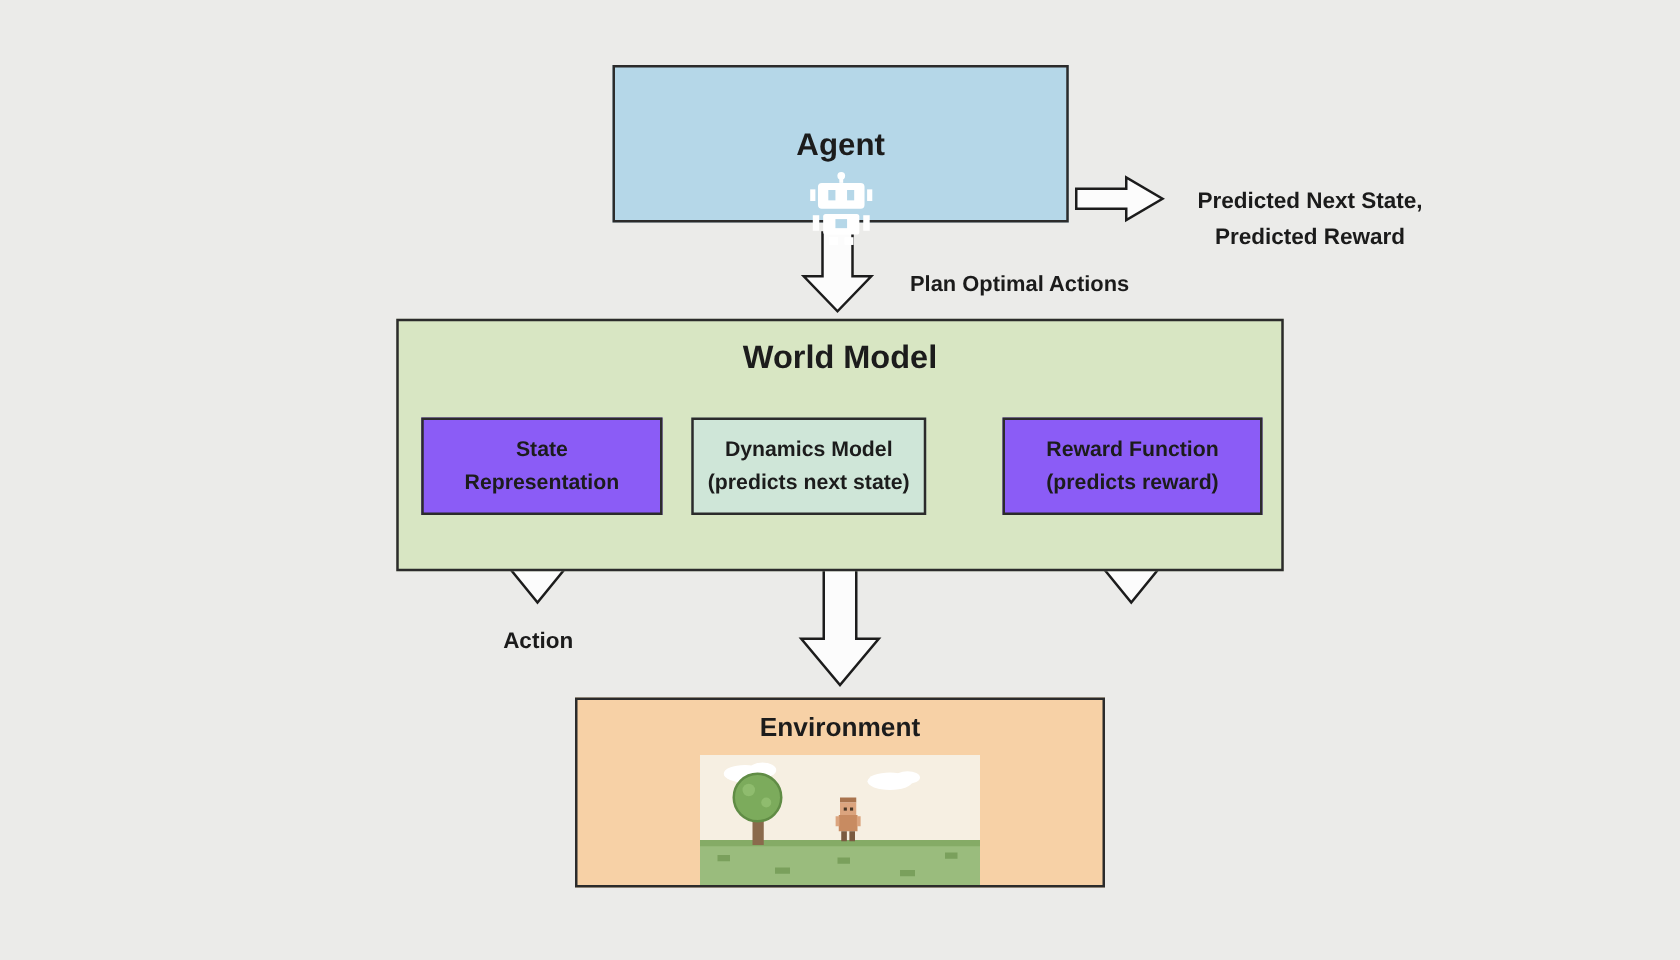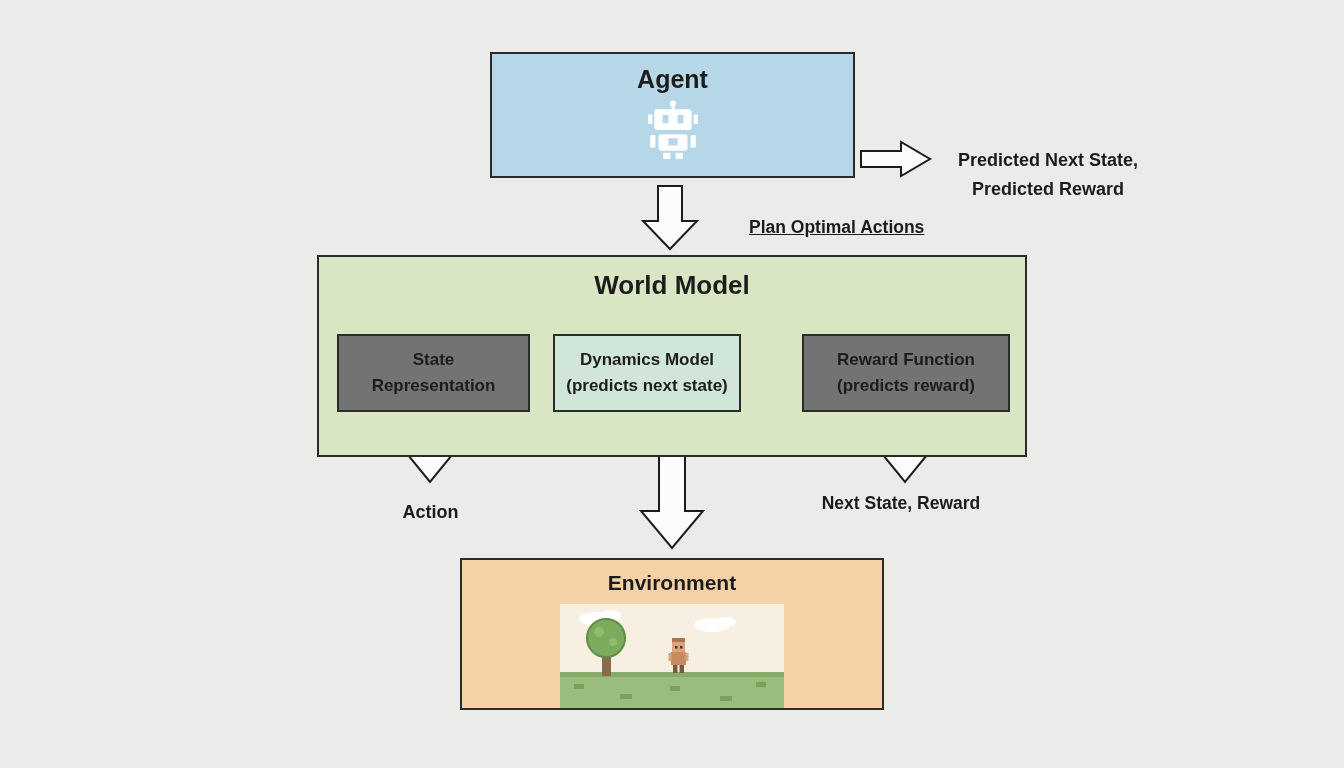--- a/index.html
+++ b/index.html
@@ -25,55 +25,55 @@
   }
   .box-title{
     text-align:center;
     font-weight:700;
     color:#1c1c1c;
   }
   .agent{
     left:490px;top:52px;width:365px;height:126px;
     background:#b5d7e8;
   }
-  .agent .box-title{padding-top:11px;font-size:25px;}
+  .agent .box-title{padding-top:11px;font-size:25px;margin-top:37px;}
   .robot{display:block;margin:6px auto 0 auto;}
   .worldmodel{
     left:317px;top:255px;width:710px;height:202px;
     background:#d8e6c3;
   }
   .worldmodel .box-title{padding-top:13px;font-size:26px;}
   .innerbox{
     position:absolute;
     border:2px solid #2b2b2b;
     box-sizing:border-box;
     display:flex;align-items:center;justify-content:center;
     text-align:center;
     font-weight:700;font-size:17px;line-height:1.55;
-    background:#737373;
+    background:#8b5cf6;
   }
   .innerbox.state{left:18px;top:77px;width:193px;height:78px;}
   .innerbox.dynamics{left:234px;top:77px;width:188px;height:78px;background:#cfe6d8;}
   .innerbox.reward{left:483px;top:77px;width:208px;height:78px;}
   .environment{
     left:460px;top:558px;width:424px;height:152px;
     background:#f7d1a6;
   }
   .environment .box-title{padding-top:11px;font-size:21px;}
   .scene{
     position:absolute;left:98px;top:44px;width:224px;height:104px;
   }
   .flabel{
     position:absolute;
     font-weight:700;
     color:#1b1b1b;
   }
   .pre{white-space:pre-line;}
   .lbl-predicted{left:938px;top:146px;width:220px;text-align:center;font-size:18px;line-height:1.62;}
-  .lbl-plan{left:749px;top:217px;font-size:17.5px;text-decoration:underline;}
+  .lbl-plan{left:728px;top:217px;font-size:17.5px;}
   .lbl-action{left:388px;top:502px;width:85px;text-align:center;font-size:18px;}
   .lbl-nextstate{left:795px;top:493px;width:212px;text-align:center;font-size:17.5px;}
 </style>
 </head>
 <body>
 
 <div class="canvas">
 
   <svg class="overlay" viewBox="0 0 1344 768">
 
@@ -161,15 +161,14 @@
         <rect x="113" y="61" width="4.5" height="8" fill="#7a5a40"></rect>
         <rect x="119.5" y="61" width="4.5" height="8" fill="#7a5a40"></rect>
       </g>
     </svg>
   </div>
 
   <div class="flabel lbl-predicted pre">Predicted Next State,
 Predicted Reward</div>
   <div class="flabel lbl-plan">Plan Optimal Actions</div>
   <div class="flabel lbl-action">Action</div>
-  <div class="flabel lbl-nextstate">Next State, Reward</div>
 
 </div>
 
 </body></html>

